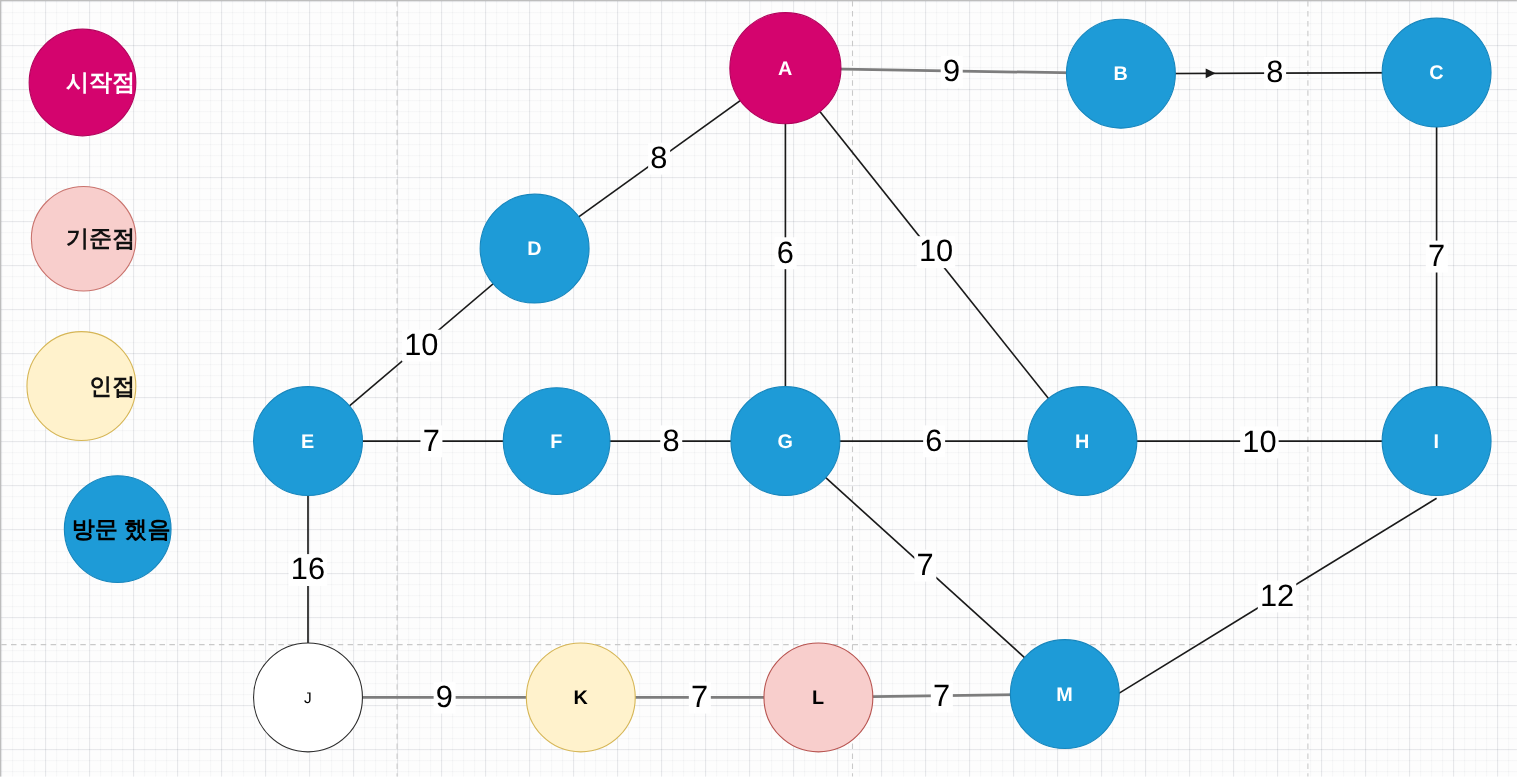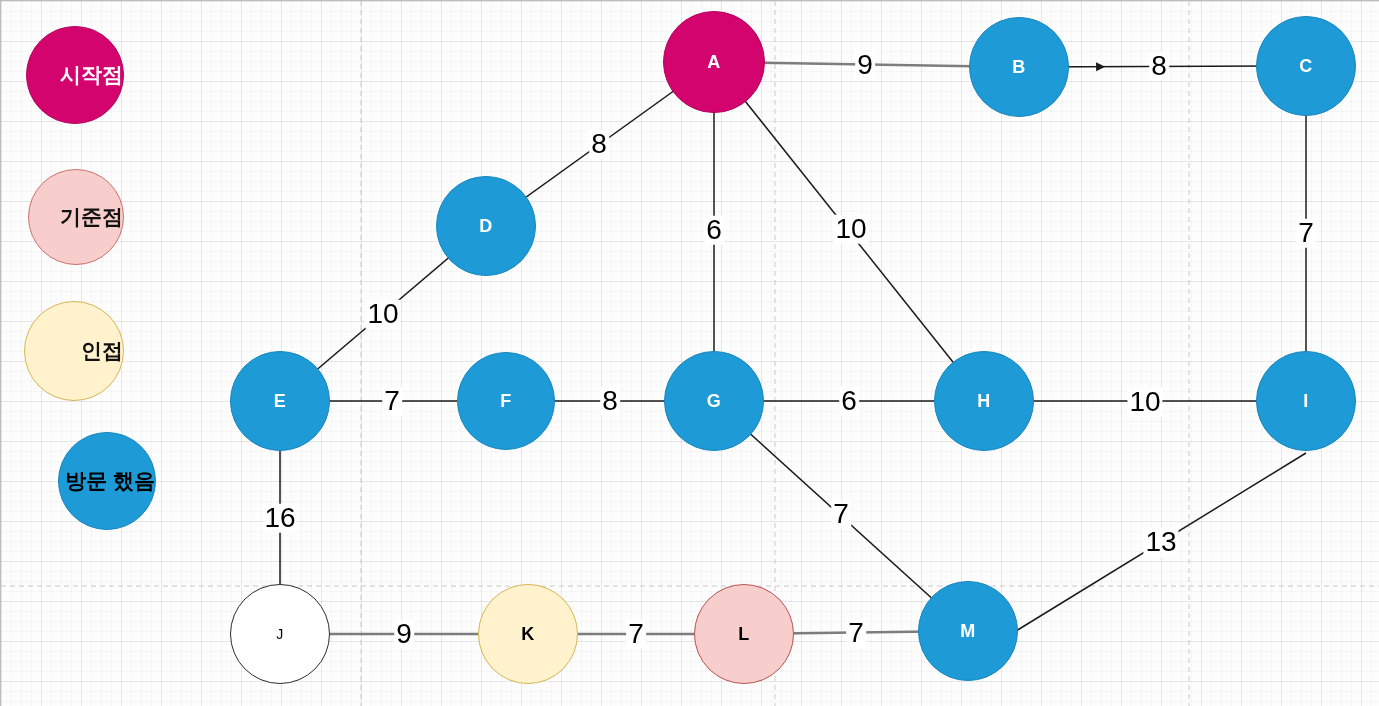--- a/index.html
+++ b/index.html
@@ -86,21 +86,21 @@
     <div class="edge-label" style="left: 713px; top: 229px;">6</div>
     <div class="edge-label" style="left: 850px; top: 228px;">10</div>
     <div class="edge-label" style="left: 382px; top: 313px;">10</div>
     <div class="edge-label" style="left: 391px; top: 400px;">7</div>
     <div class="edge-label" style="left: 609px; top: 400px;">8</div>
     <div class="edge-label" style="left: 848px; top: 400px;">6</div>
     <div class="edge-label" style="left: 1144px; top: 401px;">10</div>
     <div class="edge-label" style="left: 1305px; top: 232px;">7</div>
     <div class="edge-label" style="left: 279px; top: 517px;">16</div>
     <div class="edge-label" style="left: 840px; top: 513px;">7</div>
-    <div class="edge-label" style="left: 1160px; top: 541px;">13</div>
+    <div class="edge-label" style="left: 1160px; top: 541px;">12</div>
     <div class="edge-label" style="left: 403px; top: 633px;">9</div>
     <div class="edge-label" style="left: 635px; top: 633px;">7</div>
     <div class="edge-label" style="left: 855px; top: 632px;">7</div>
     <div class="node" style="left: 662px; top: 10px; height: 102px; width: 102px; background: rgb(212, 4, 110); border: 1px solid rgb(178, 3, 92); color: rgb(255, 255, 255); font-size: 18px; font-weight: bold;">
       <span>A</span>
     </div>
     <div class="node" style="left: 968px; top: 16px; height: 100px; width: 100px; background: rgb(30, 155, 215); border: 1px solid rgb(23, 134, 189); color: rgb(255, 255, 255); font-size: 18px; font-weight: bold;">
       <span>B</span>
     </div>
     <div class="node" style="left: 1255px; top: 15px; height: 100px; width: 100px; background: rgb(30, 155, 215); border: 1px solid rgb(23, 134, 189); color: rgb(255, 255, 255); font-size: 18px; font-weight: bold;">

